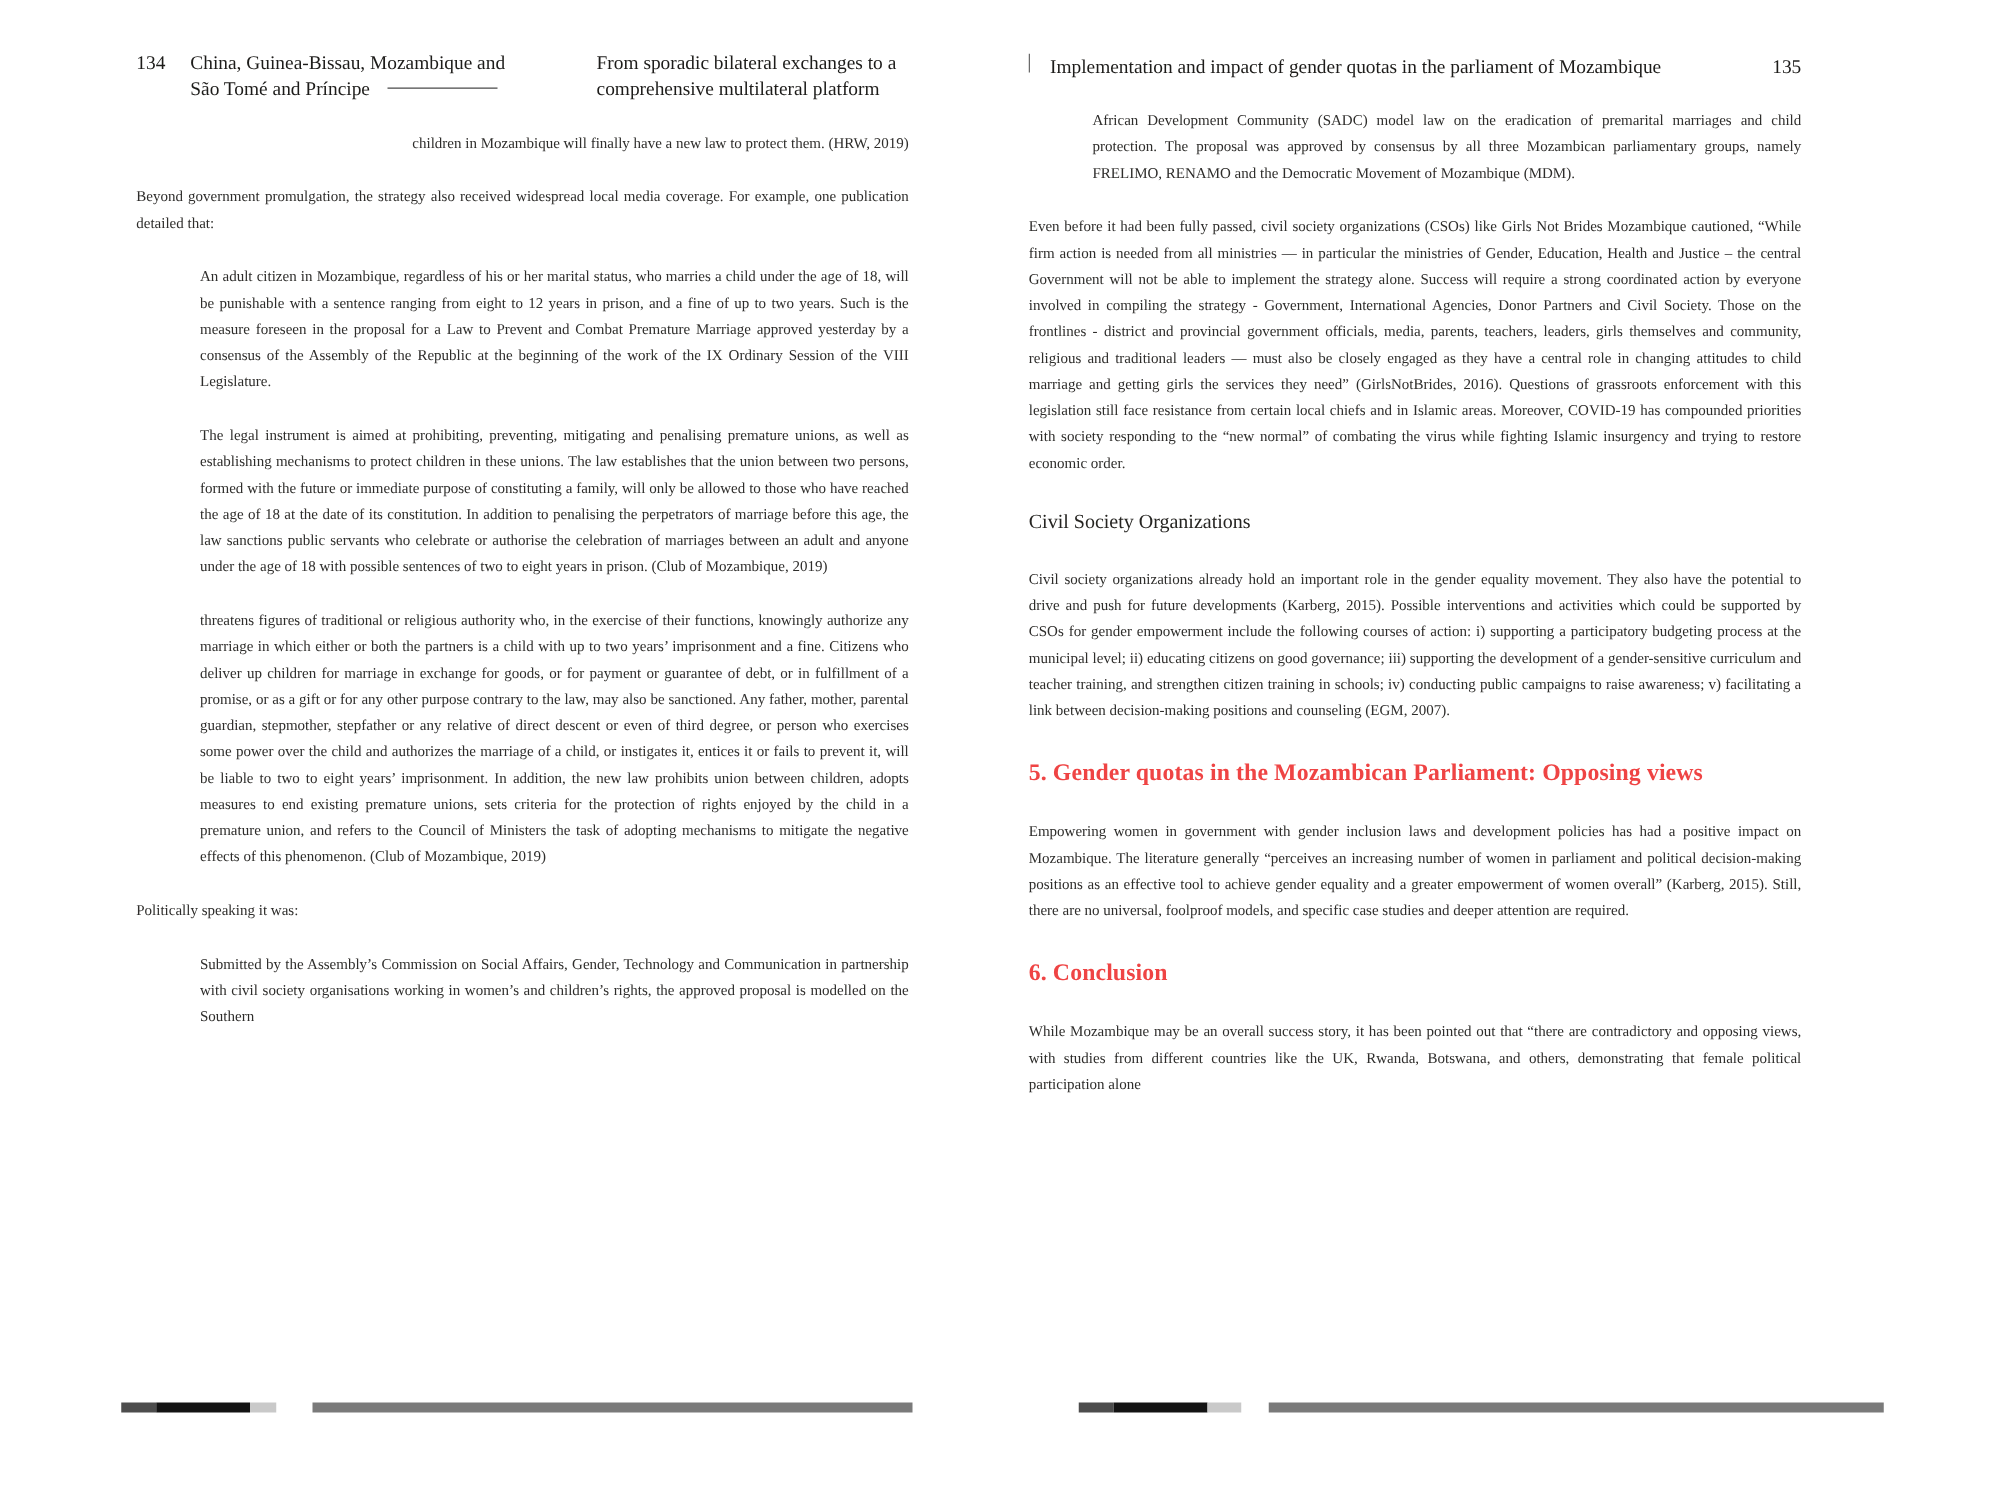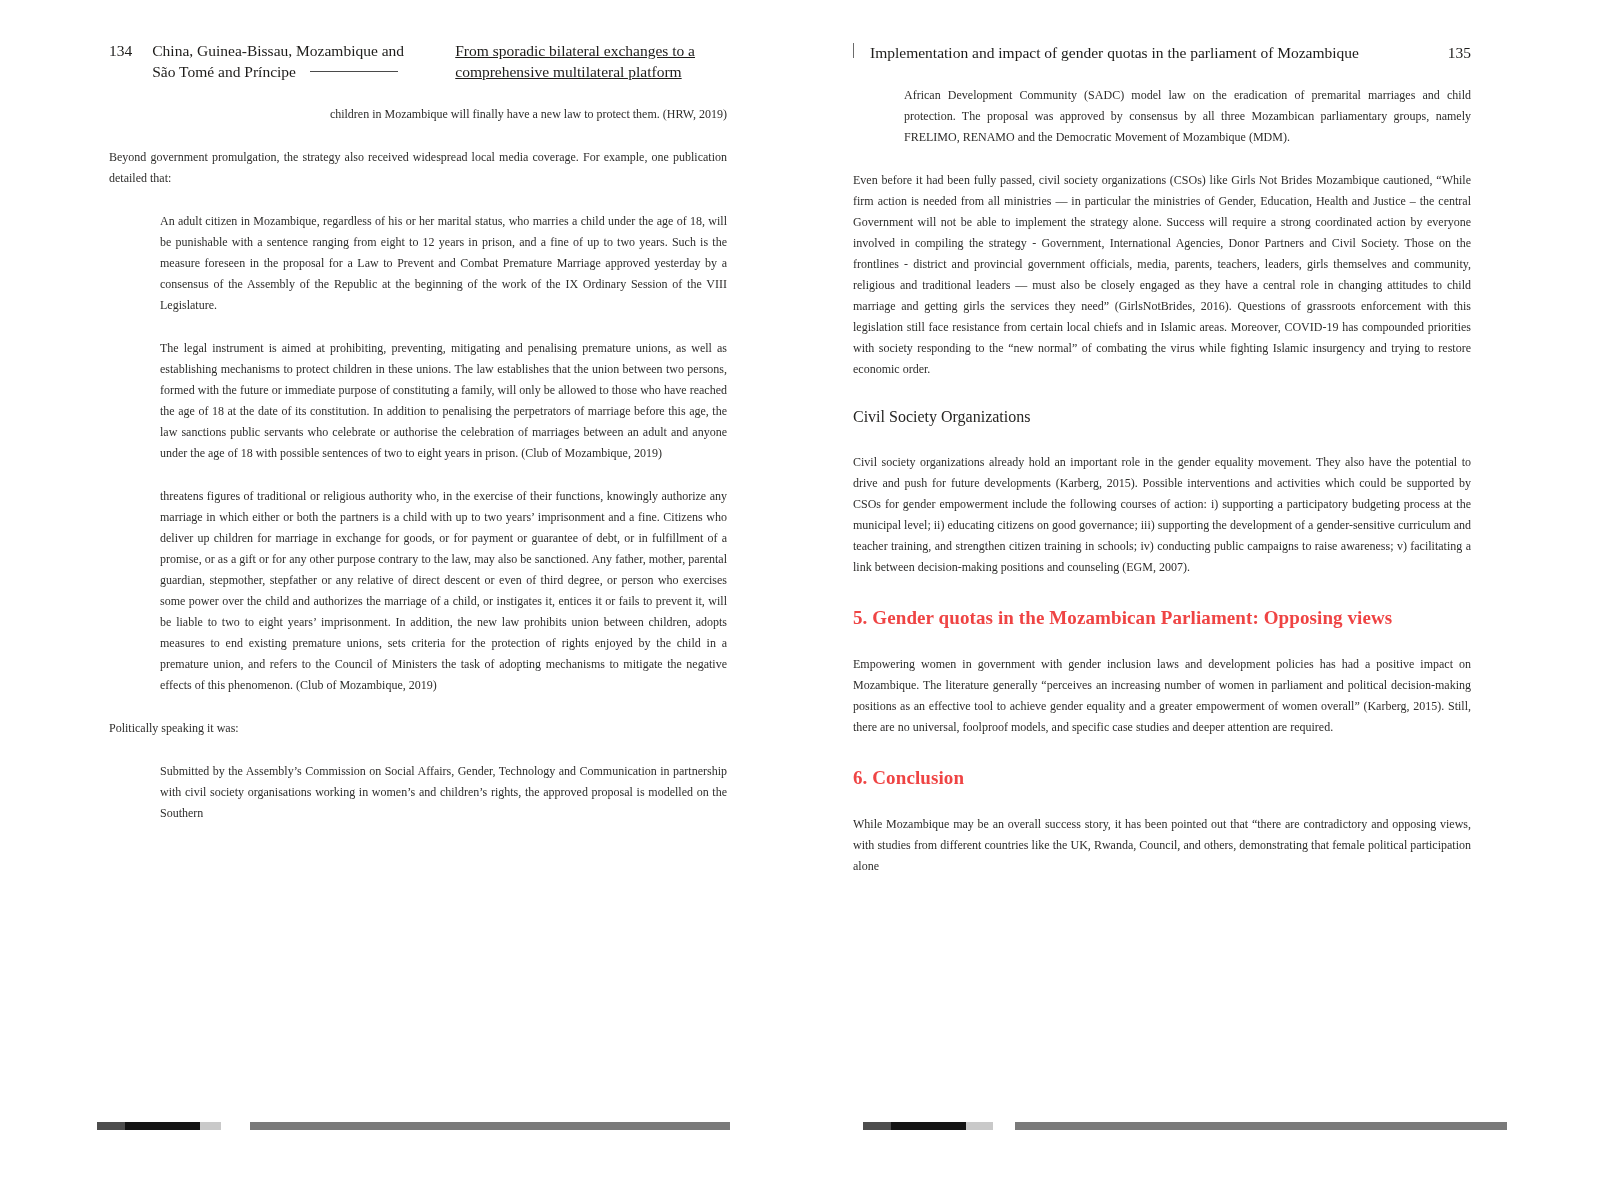--- a/index.html
+++ b/index.html
@@ -13,21 +13,21 @@
     height: 1200px;
     overflow: hidden;
     font-family: "Liberation Serif", serif;
     color: #2e2d2b;
   }
   .page {
     position: absolute;
     top: 40px;
   }
   .page-left  { left: 109px;  width: 618px; }
-  .page-right { left: 853px; width: 618px; }
+  .page-right { left: 823px; width: 618px; }
 
   
   .header {
     display: flex;
     align-items: flex-start;
     font-size: 15.5px;
     line-height: 21px;
     color: #1d1c1a;
     margin-bottom: 22px;
   }
@@ -41,22 +41,21 @@
   .header-rule {
     display: inline-block;
     width: 88px;
     border-top: 1.5px solid #4a4a4a;
     vertical-align: middle;
     margin-left: 14px;
     margin-bottom: 4px;
   }
   .header .chapter-title {
     flex: 0 0 auto;
-    margin-left: 38px;
-    text-decoration: underline;
+    margin-left: 60px;
   }
   .header-right {
     align-items: baseline;
   }
   .vbar {
     flex: 0 0 auto;
     width: 1px;
     height: 15px;
     background: #6b6b6b;
     margin-right: 16px;
@@ -142,21 +141,21 @@
     <span class="pagenum-right">135</span>
   </div>
 
   <div class="bq">African Development Community (SADC) model law on the eradication of premarital marriages and child protection. The proposal was approved by consensus by all three Mozambican parliamentary groups, namely FRELIMO, RENAMO and the Democratic Movement of Mozambique (MDM).</div>
   <div class="p">Even before it had been fully passed, civil society organizations (CSOs) like Girls Not Brides Mozambique cautioned, “While firm action is needed from all ministries — in particular the ministries of Gender, Education, Health and Justice – the central Government will not be able to implement the strategy alone. Success will require a strong coordinated action by everyone involved in compiling the strategy - Government, International Agencies, Donor Partners and Civil Society. Those on the frontlines - district and provincial government officials, media, parents, teachers, leaders, girls themselves and community, religious and traditional leaders — must also be closely engaged as they have a central role in changing attitudes to child marriage and getting girls the services they need” (GirlsNotBrides, 2016). Questions of grassroots enforcement with this legislation still face resistance from certain local chiefs and in Islamic areas. Moreover, COVID-19 has compounded priorities with society responding to the “new normal” of combating the virus while fighting Islamic insurgency and trying to restore economic order.</div>
   <div class="subhead-italic">Civil Society Organizations</div>
   <div class="p">Civil society organizations already hold an important role in the gender equality movement. They also have the potential to drive and push for future developments (Karberg, 2015). Possible interventions and activities which could be supported by CSOs for gender empowerment include the following courses of action: i) supporting a participatory budgeting process at the municipal level; ii) educating citizens on good governance; iii) supporting the development of a gender-sensitive curriculum and teacher training, and strengthen citizen training in schools; iv) conducting public campaigns to raise awareness; v) facilitating a link between decision-making positions and counseling (EGM, 2007).</div>
   <h2 class="heading">5. Gender quotas in the Mozambican Parliament: Opposing views</h2>
   <div class="p">Empowering women in government with gender inclusion laws and development policies has had a positive impact on Mozambique. The literature generally “perceives an increasing number of women in parliament and political decision-making positions as an effective tool to achieve gender equality and a greater empowerment of women overall” (Karberg, 2015). Still, there are no universal, foolproof models, and specific case studies and deeper attention are required.</div>
   <h2 class="heading conclusion">6. Conclusion</h2>
-  <div class="p">While Mozambique may be an overall success story, it has been pointed out that “there are contradictory and opposing views, with studies from different countries like the UK, Rwanda, Council, and others, demonstrating that female political participation alone</div>
+  <div class="p">While Mozambique may be an overall success story, it has been pointed out that “there are contradictory and opposing views, with studies from different countries like the UK, Rwanda, Botswana, and others, demonstrating that female political participation alone</div>
 </div>
 
 <div class="footer-cluster" style="left:97px;">
   <div class="seg" style="width: 28px; background: rgb(77, 77, 77);"></div>
   <div class="seg" style="width: 75px; background: rgb(20, 20, 20);"></div>
   <div class="seg" style="width: 21px; background: rgb(201, 201, 201);"></div>
 </div>
 <div class="footer-long" style="left: 250px; width: 480px; background: rgb(122, 122, 122);"></div>
 
 <div class="footer-cluster" style="left:863px;">

